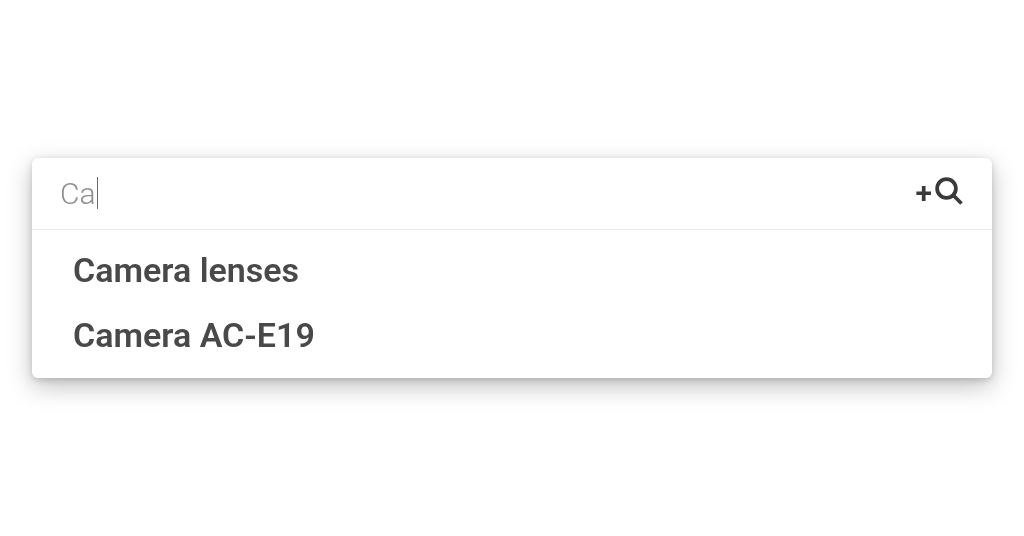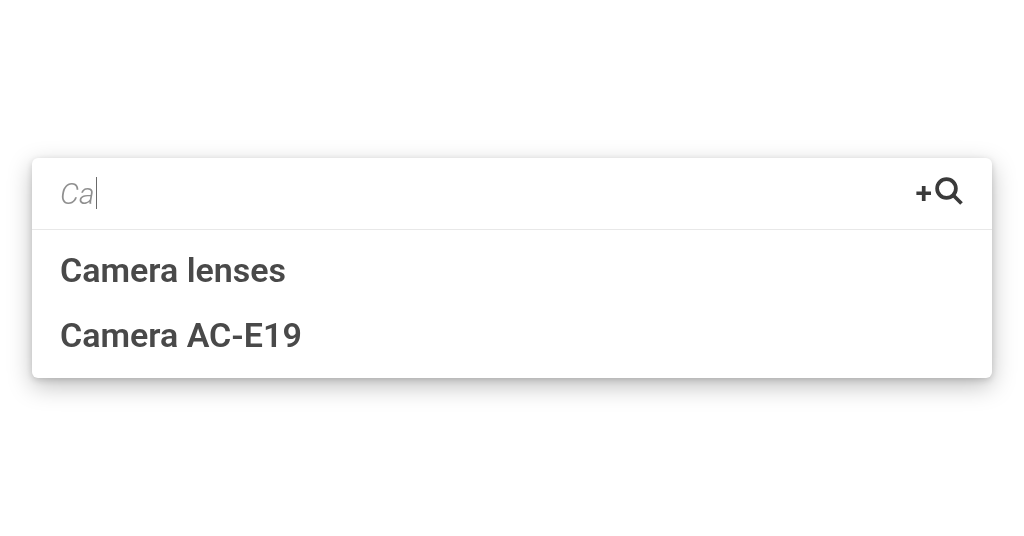--- a/index.html
+++ b/index.html
@@ -43,20 +43,21 @@
     }
     .search-icon svg {
       width: 30px;
       height: 30px;
       stroke: #3a3a3a;
       stroke-width: 3;
       fill: none;
     }
     .suggestions-list {
       padding: 8px 0 10px 0;
+      margin-left: 13px;
     }
     .suggestion-item {
       padding: 8px 28px;
       font-size: 34px;
       font-weight: 600;
       color: #494949;
       cursor: pointer;
       line-height: 1.45;
     }
     .suggestion-item.highlighted {
@@ -74,21 +75,20 @@
     @keyframes blink {
       50% { opacity: 0; }
     }
     .input-display {
       flex: 1;
       font-size: 30px;
       color: #8f8f8f;
       font-weight: 300;
       display: flex;
       align-items: center;
-      font-style: italic;
     }
   </style>
 </head>
 <body>
 
 <div class="search-container">
   <div class="search-bar">
     <div class="input-display">
       <span>Ca</span>
         <span class="cursor"></span>

